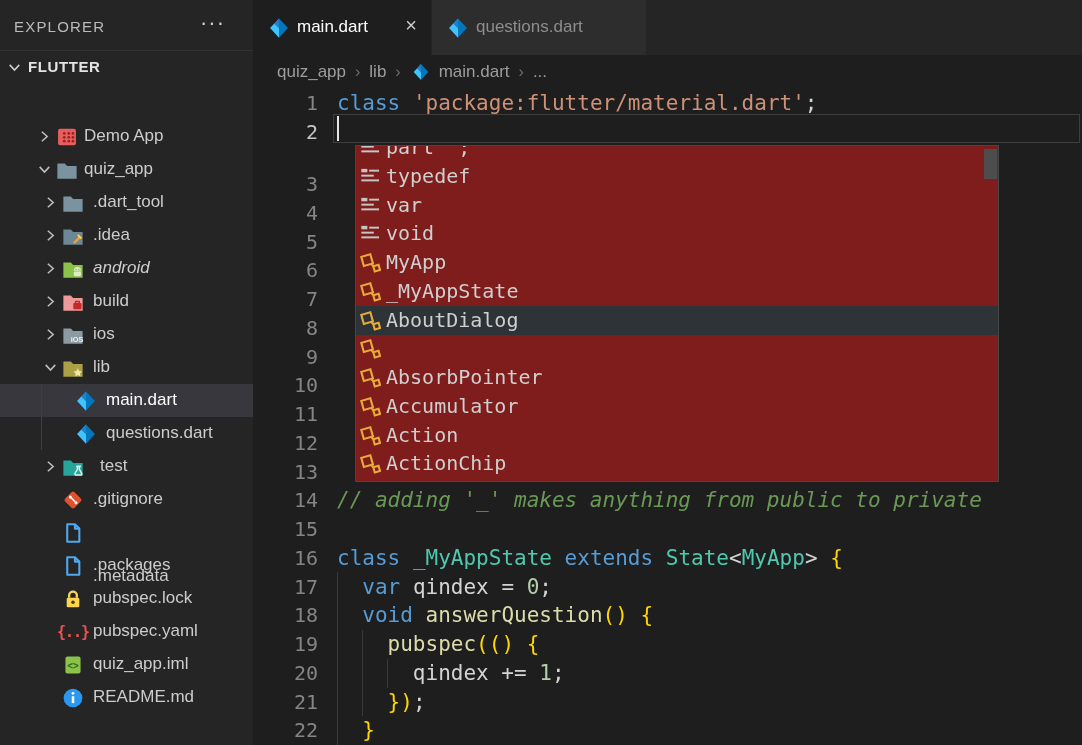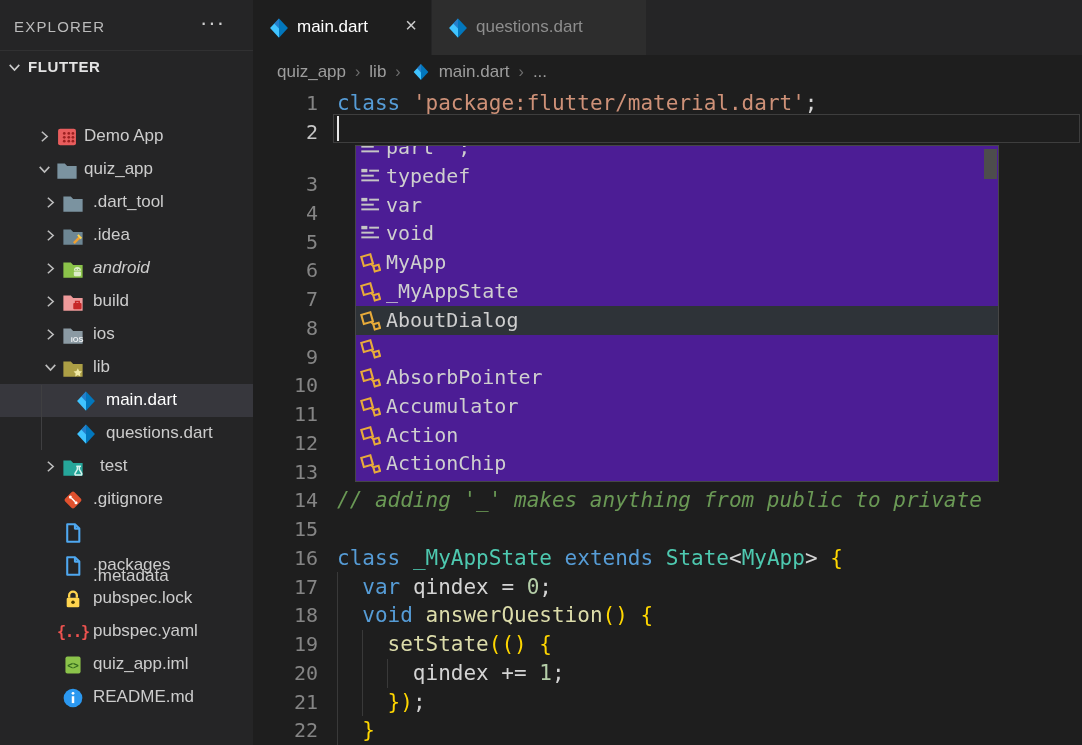--- a/index.html
+++ b/index.html
@@ -45,21 +45,21 @@
   .gutter-num.active{color:#c6c6c6;}
   .code-line{position:absolute;left:84px;font-size:21px;line-height:29px;height:29px;white-space:pre;}
   .tk-kw{color:var(--c-kw);} .tk-str{color:var(--c-str);} .tk-com{color:var(--c-com);font-style:italic;}
   .tk-cls{color:var(--c-cls);} .tk-fn{color:var(--c-fn);} .tk-num{color:var(--c-num);}
   .tk-br{color:var(--c-br);} .tk-pl{color:var(--c-pl);}
   .current-line-box{position:absolute;left:80px;right:2px;top:26px;height:29px;border:1px solid #3e3e3e;}
   .cursor{position:absolute;left:84px;top:28px;width:2px;height:25px;background:#e6e6e6;}
   .indent-guide{position:absolute;width:1px;background:#393939;}
 
   
-  .suggest{position:absolute;left:102px;top:57px;width:644px;height:337px;background:#4c1d95;border:1px solid #464646;overflow:hidden;}
+  .suggest{position:absolute;left:102px;top:57px;width:644px;height:337px;background:#7f1d1d;border:1px solid #464646;overflow:hidden;}
   .sg-row{position:absolute;left:0;width:642px;height:29px;display:flex;align-items:center;cursor:pointer;}
   .sg-row.selected{background:var(--c-popup-sel);}
   .sg-icon{position:absolute;left:4px;top:4px;width:21px;height:21px;}
   .sg-label{position:absolute;left:30px;top:1px;font-size:20px;line-height:27px;color:#cfcfcf;white-space:pre;font-family:"DejaVu Sans Mono","Liberation Mono",monospace;}
   .sg-scroll{position:absolute;right:1px;top:3px;width:13px;height:30px;background:#4d4d4d;cursor:pointer;}
 </style>
 </head>
 <body>
 
 <div class="app">
@@ -379,21 +379,21 @@
           <div class="code-line" style="top: 254.5px;"></div>
           <div class="code-line" style="top: 283.25px;"></div>
           <div class="code-line" style="top: 312px;"></div>
           <div class="code-line" style="top: 340.75px;"></div>
           <div class="code-line" style="top: 369.5px;"></div>
           <div class="code-line" style="top: 398.25px;"><span class="tk-com">// adding '_' makes anything from public to private</span></div>
           <div class="code-line" style="top: 427px;"></div>
           <div class="code-line" style="top: 455.75px;"><span class="tk-kw">class</span><span class="tk-pl"> </span><span class="tk-cls">_MyAppState</span><span class="tk-pl"> </span><span class="tk-kw">extends</span><span class="tk-pl"> </span><span class="tk-cls">State</span><span class="tk-pl">&lt;</span><span class="tk-cls">MyApp</span><span class="tk-pl">&gt;</span><span class="tk-pl"> </span><span class="tk-br">{</span></div>
           <div class="code-line" style="top: 484.5px;"><span class="tk-pl">  </span><span class="tk-kw">var</span><span class="tk-pl"> </span><span class="tk-pl">qindex</span><span class="tk-pl"> = </span><span class="tk-num">0</span><span class="tk-pl">;</span></div>
           <div class="code-line" style="top: 513.25px;"><span class="tk-pl">  </span><span class="tk-kw">void</span><span class="tk-pl"> </span><span class="tk-fn">answerQuestion</span><span class="tk-br">() {</span></div>
-          <div class="code-line" style="top: 542px;"><span class="tk-pl">    </span><span class="tk-fn">setState</span><span class="tk-br">(() {</span></div>
+          <div class="code-line" style="top: 542px;"><span class="tk-pl">    </span><span class="tk-fn">pubspec</span><span class="tk-br">(() {</span></div>
           <div class="code-line" style="top: 570.75px;"><span class="tk-pl">      </span><span class="tk-pl">qindex</span><span class="tk-pl"> += </span><span class="tk-num">1</span><span class="tk-pl">;</span></div>
           <div class="code-line" style="top: 599.5px;"><span class="tk-pl">    </span><span class="tk-br">})</span><span class="tk-pl">;</span></div>
           <div class="code-line" style="top: 628.25px;"><span class="tk-pl">  </span><span class="tk-br">}</span></div>
         </div>
       <div class="indent-guide" style="left:84px;top:484px;height:173px;"></div>
       <div class="indent-guide" style="left:109px;top:542px;height:86px;"></div>
       <div class="indent-guide" style="left:134px;top:571px;height:29px;"></div>
       <div class="cursor"></div>
 
       <div class="suggest">

